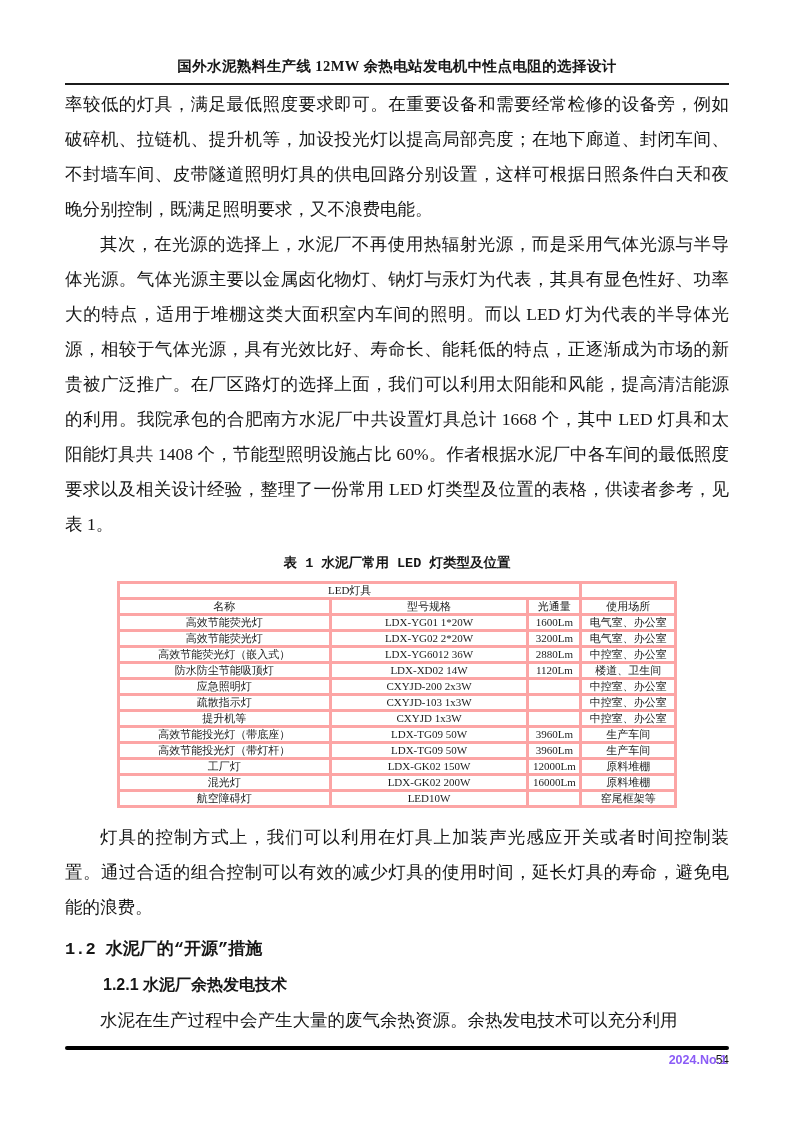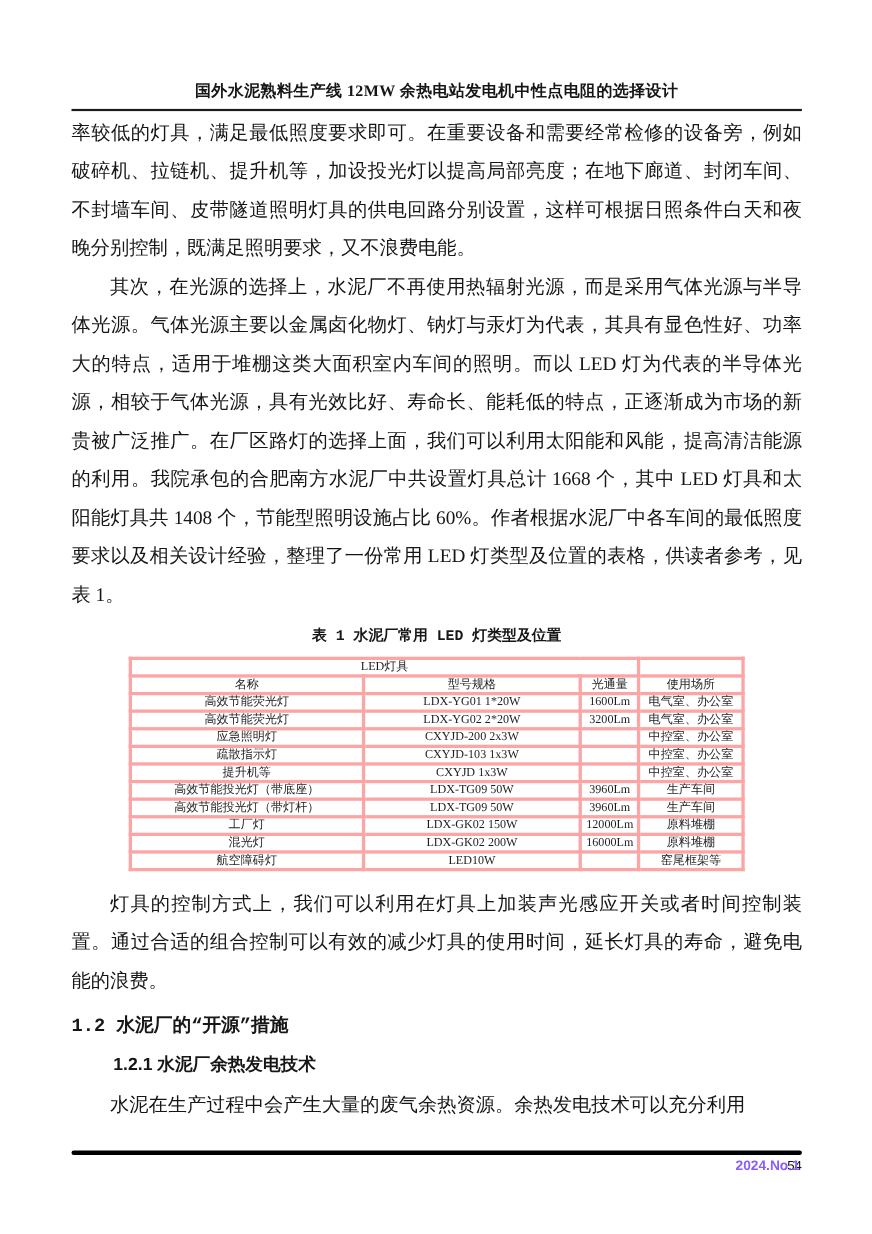--- a/index.html
+++ b/index.html
@@ -9,21 +9,21 @@
     height: 1122px;
     background: #ffffff;
     font-family: "Liberation Serif", "DejaVu Serif", serif;
     color: #161616;
     overflow: hidden;
   }
   .content {
     position: absolute;
     left: 65px;
     right: 64px;
-    top: 16px;
+    top: 0;
   }
   
   .running-header { padding-top: 57px; }
   .running-header .title {
     text-align: center;
     font-size: 14.5px;
     font-weight: 600;
     letter-spacing: 0.4px;
   }
   .header-rule {
@@ -166,20 +166,32 @@
         <td>1600Lm</td>
         <td>电气室、办公室</td>
       </tr>
           <tr>
         <td>高效节能荧光灯</td>
         <td>LDX-YG02 2*20W</td>
         <td>3200Lm</td>
         <td>电气室、办公室</td>
       </tr>
           <tr>
+        <td>高效节能荧光灯（嵌入式）</td>
+        <td>LDX-YG6012 36W</td>
+        <td>2880Lm</td>
+        <td>中控室、办公室</td>
+      </tr>
+          <tr>
+        <td>防水防尘节能吸顶灯</td>
+        <td>LDX-XD02 14W</td>
+        <td>1120Lm</td>
+        <td>楼道、卫生间</td>
+      </tr>
+          <tr>
         <td>应急照明灯</td>
         <td>CXYJD-200 2x3W</td>
         <td></td>
         <td>中控室、办公室</td>
       </tr>
           <tr>
         <td>疏散指示灯</td>
         <td>CXYJD-103 1x3W</td>
         <td></td>
         <td>中控室、办公室</td>

